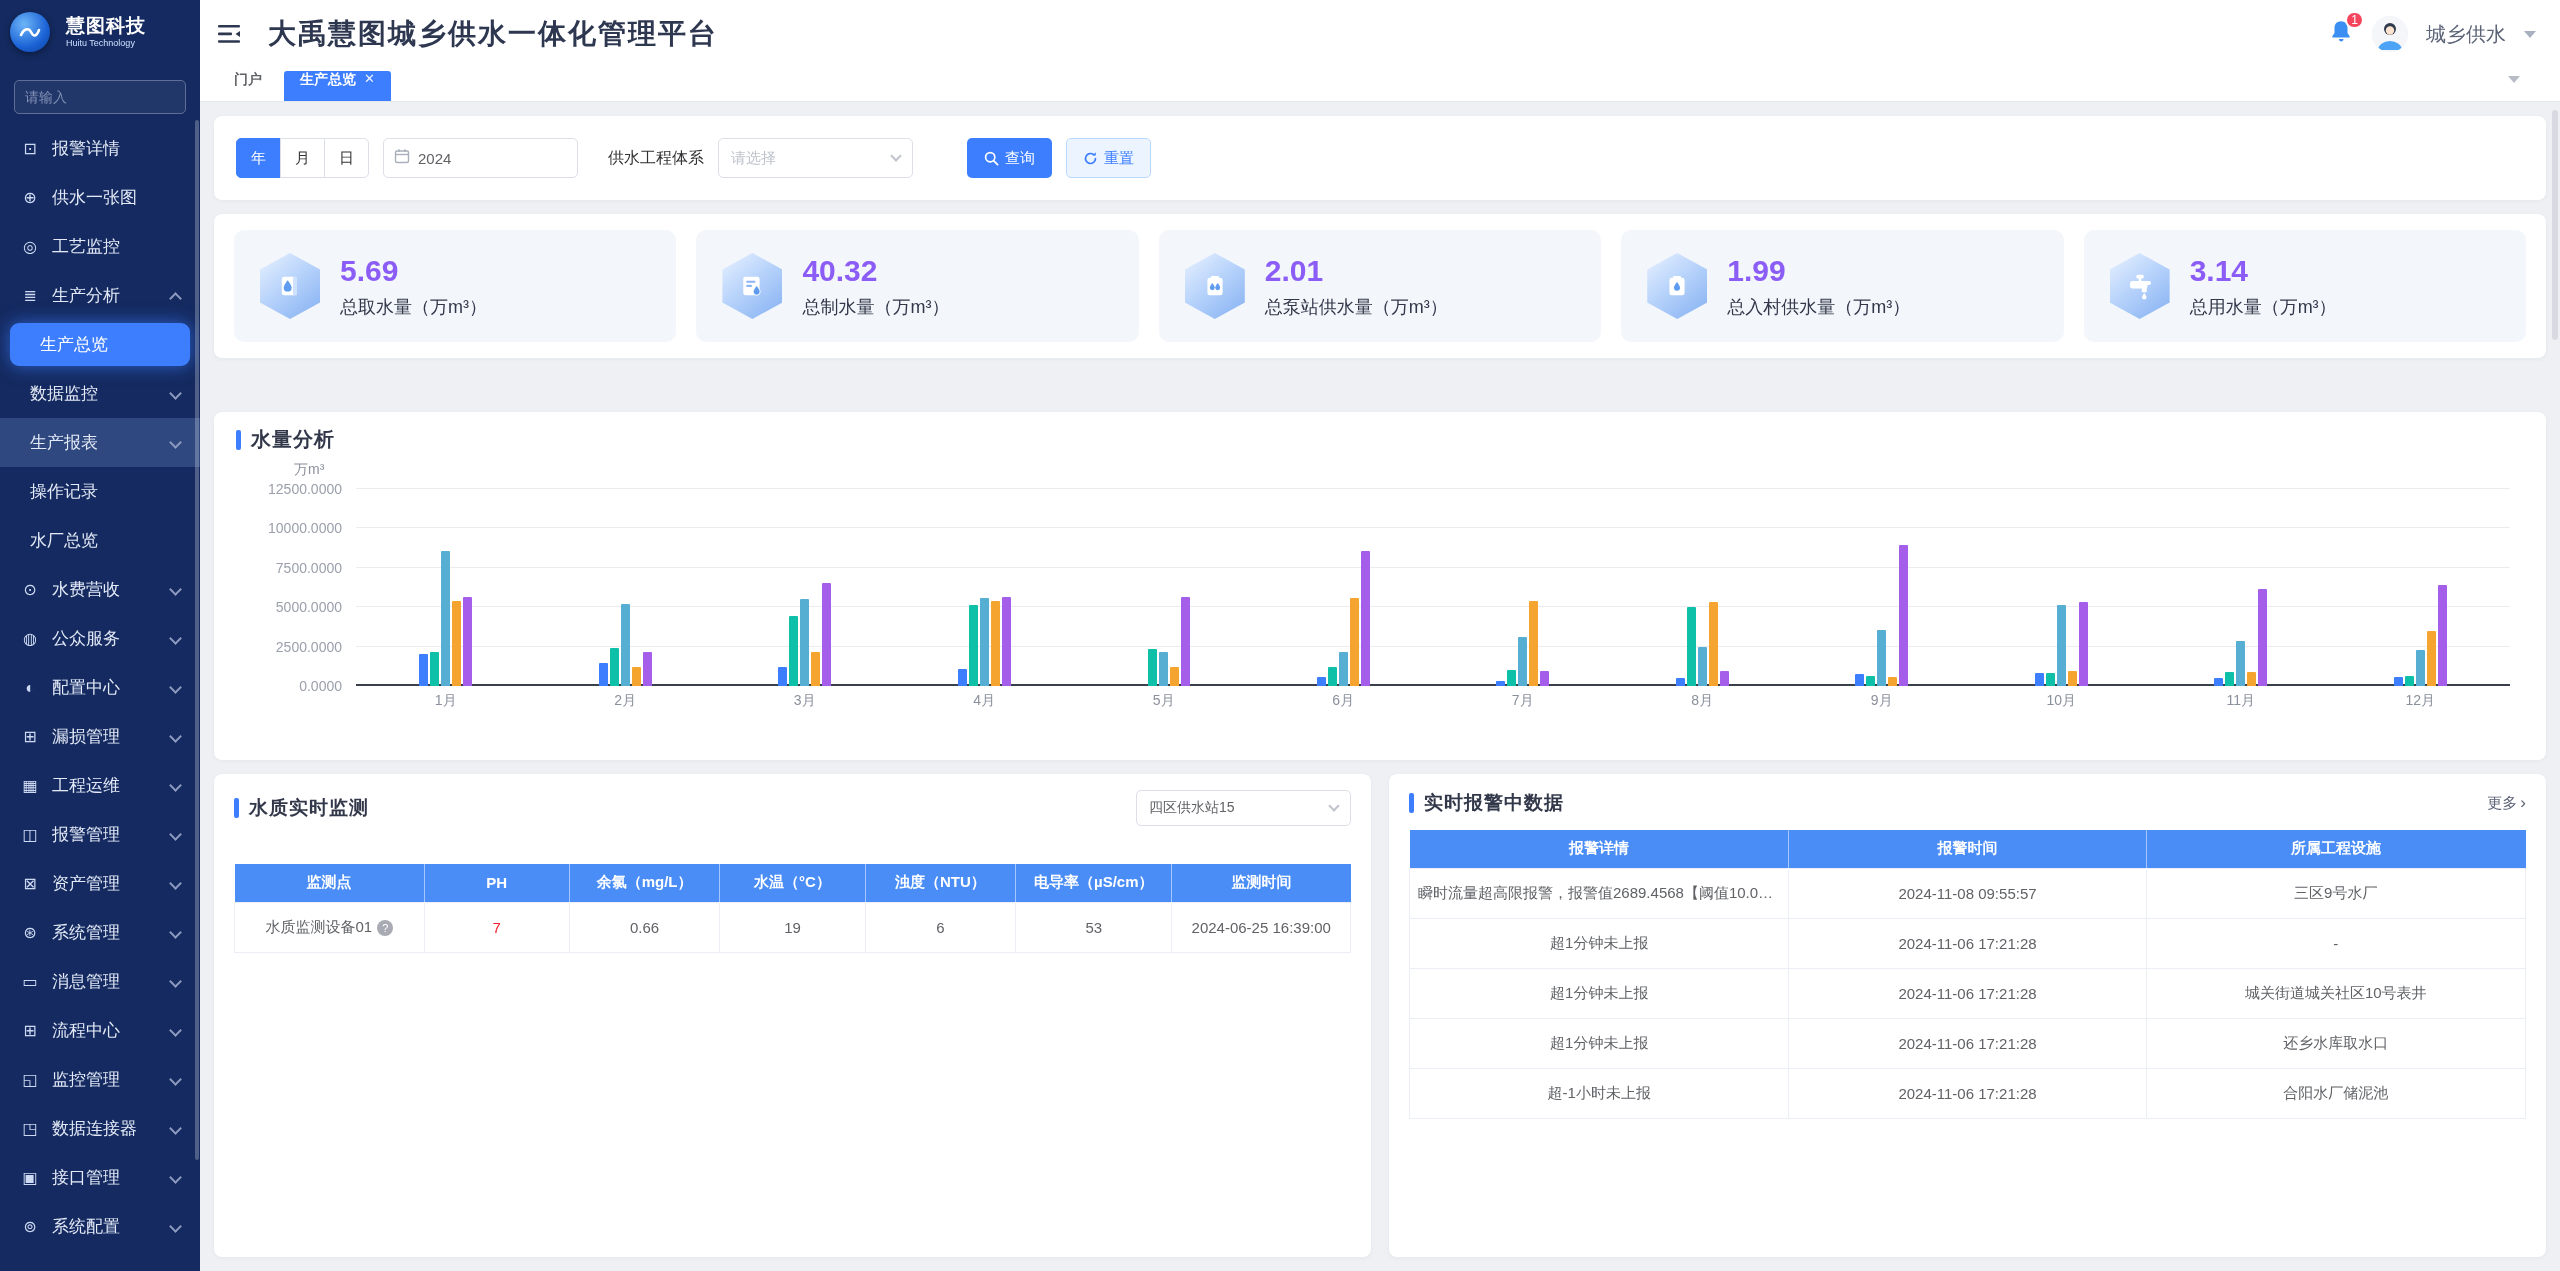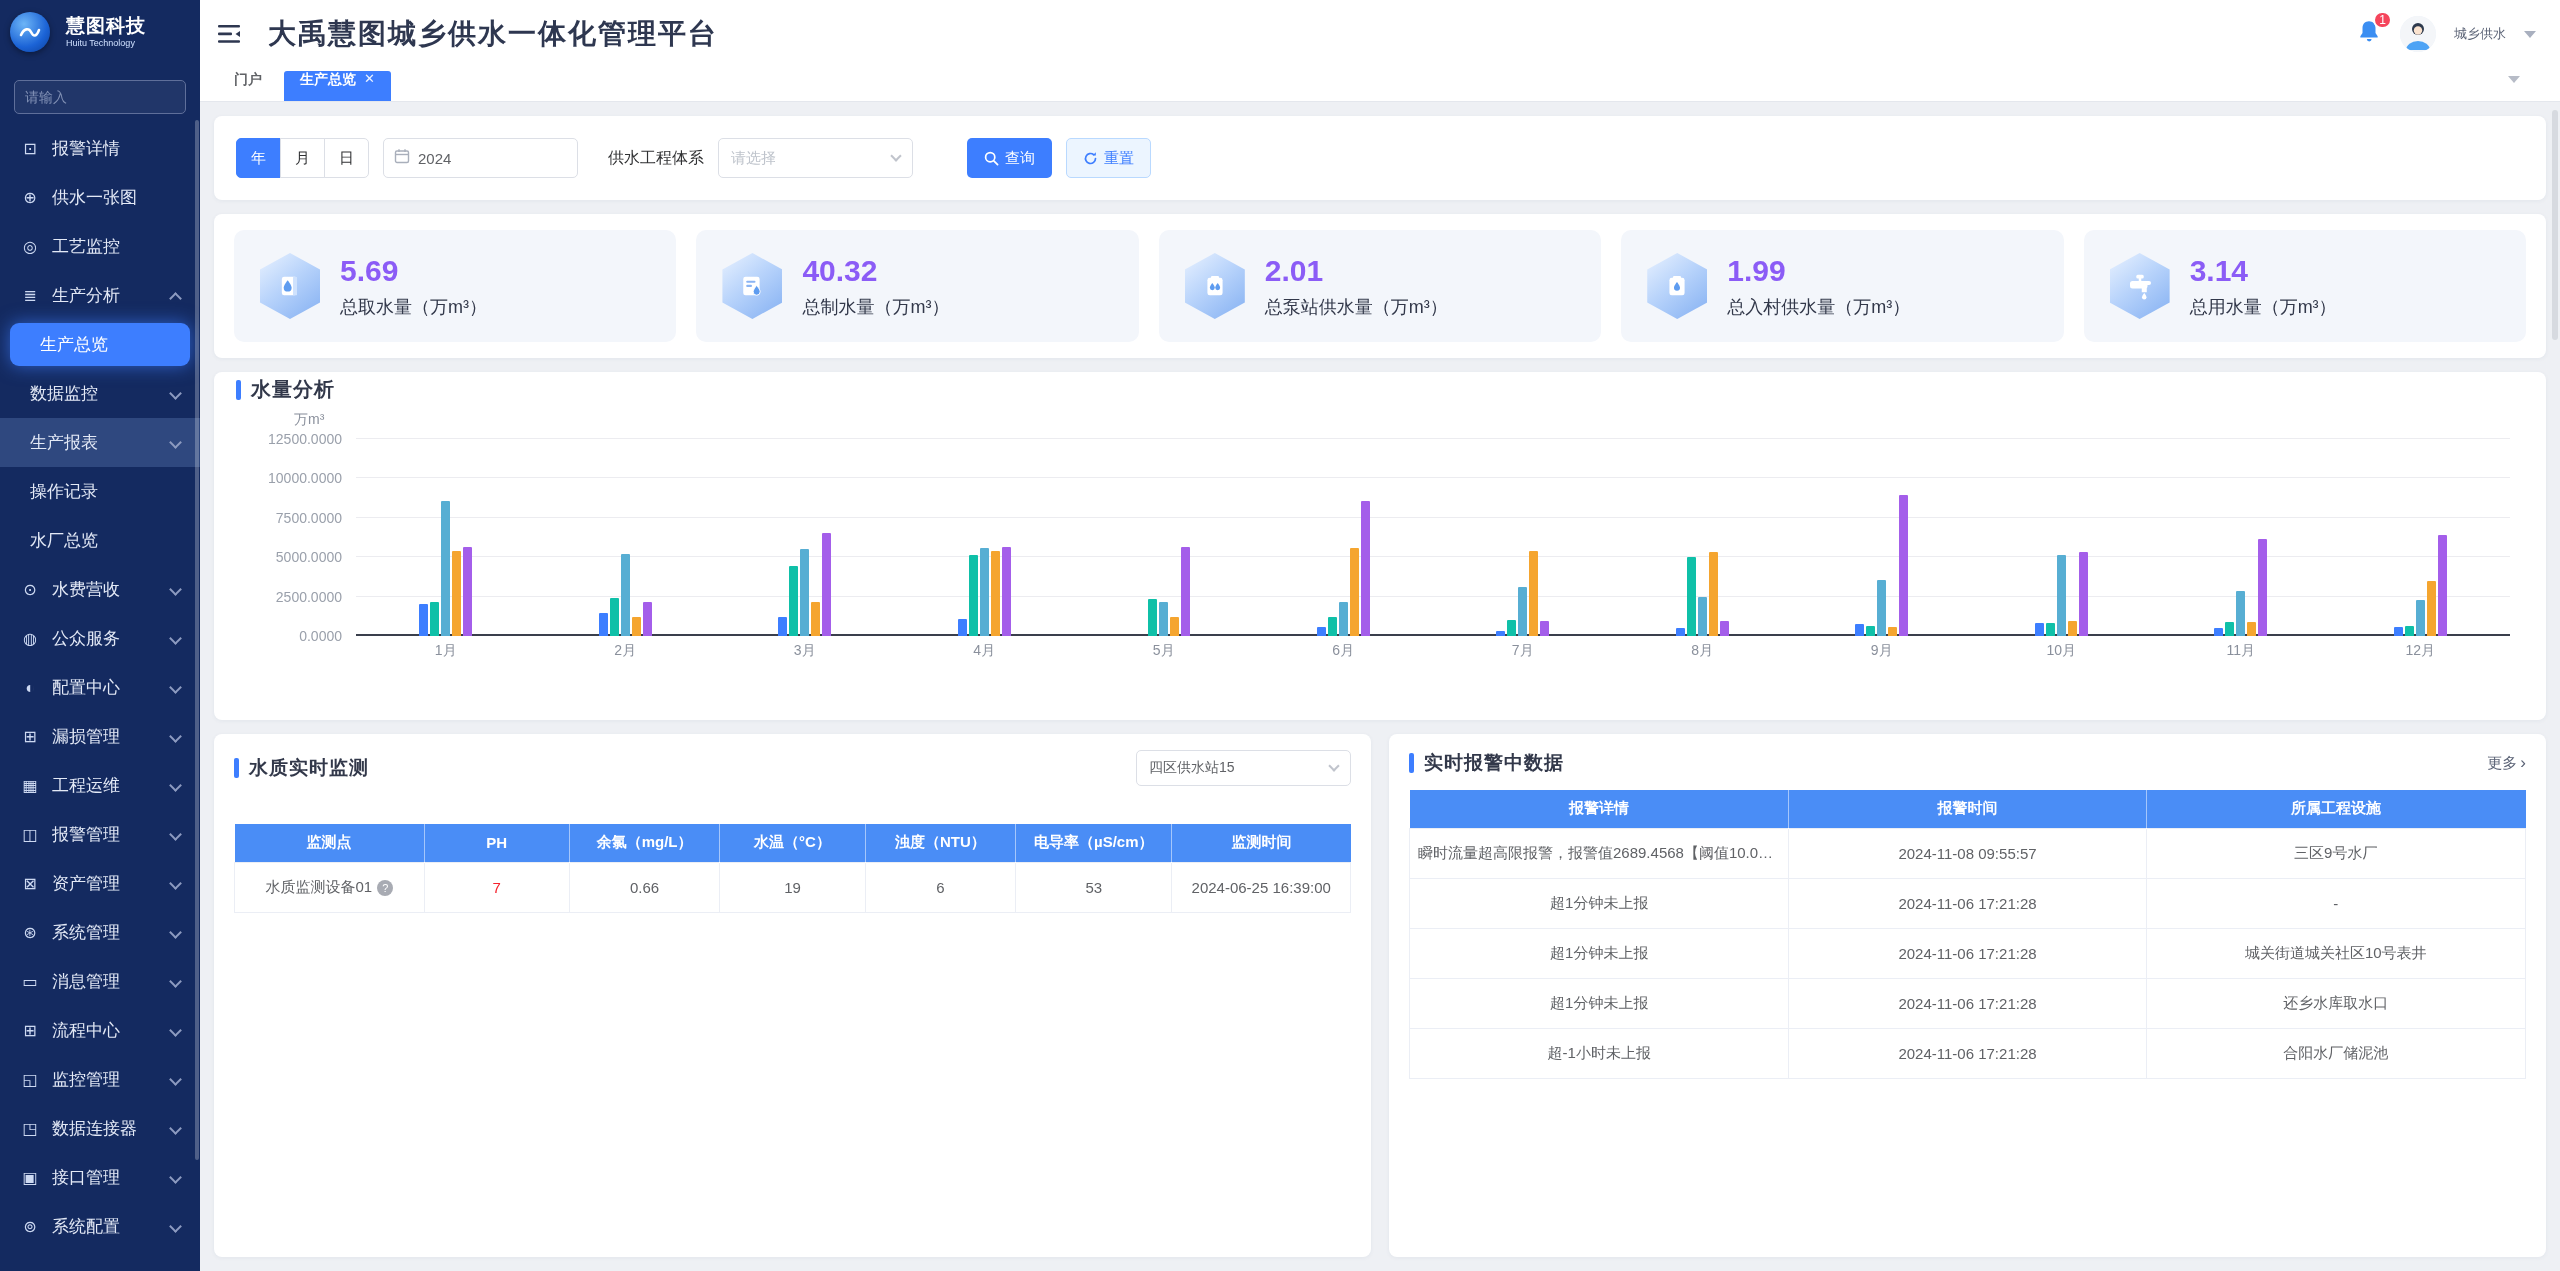--- a/index.html
+++ b/index.html
@@ -30,21 +30,21 @@
 
   
   .main { flex:1; display:flex; flex-direction:column; height:100%; overflow:hidden; }
   .topbar { height:64px; background:#fff; display:flex; align-items:center; padding:4px 24px 0 18px; box-shadow:0 1px 0 #e8eaf0; }
   .hamburger { width:24px; height:20px; margin-right:26px; cursor:pointer; }
   .page-title { font-size:28px; font-weight:700; color:#2e3750; letter-spacing:2px; flex:1; white-space:nowrap; }
   .top-right { display:flex; align-items:center; gap:18px; }
   .bell-wrap { position:relative; cursor:pointer; }
   .badge { position:absolute; top:-8px; right:-10px; min-width:18px; height:18px; border-radius:9px; background:#f5455c; color:#fff; font-size:12px; display:flex; align-items:center; justify-content:center; padding:0 4px; border:2px solid #fff; }
   .avatar { width:36px; height:36px; border-radius:50%; background:#eef3fa; overflow:hidden; position:relative; cursor:pointer; }
-  .user-name { font-size:13px; color:#5a6275; cursor:pointer; }
+  .user-name { font-size:20px; color:#5a6275; cursor:pointer; }
   .caret-down { width:0; height:0; border-left:6px solid transparent; border-right:6px solid transparent; border-top:7px solid #a9b0bf; cursor:pointer; }
 
   .tabbar { height:38px; background:#fff; border-bottom:1px solid #e4e7ed; display:flex; align-items:flex-end; padding:0 24px 0 18px; position:relative; }
   .tab { height:30px; display:flex; padding:0 16px; font-size:14px; color:#606266; cursor:pointer; border-radius:3px 3px 0 0; gap:8px;font-weight:bold; }
   .tab.active { background:#3d7eff; color:#fff; }
   .tab .x { font-size:13px; opacity:.9; }
   .tab-collapse { position:absolute; right:40px; top:12px; }
 
   .content { flex:1; overflow:hidden; padding:14px; display:flex; flex-direction:column; gap:14px; }
   .card { background:#fff; border-radius:8px; box-shadow:0 1px 4px rgba(40,60,110,.06); }
@@ -68,21 +68,21 @@
   .btn-plain { background:#ecf5ff; border-color:#b9d9ff; color:#3d7eff; }
 
   
   .stats-wrap { padding:16px 20px; display:flex; gap:20px; }
   .scard { flex:1; background:#f3f6fb; border-radius:10px; height:112px; display:flex; align-items:center; padding:0 26px; gap:20px; cursor:default; }
   .hex { width:60px; height:66px; clip-path:polygon(50% 0,100% 25%,100% 75%,50% 100%,0 75%,0 25%); background:linear-gradient(140deg,#e9f2ff 0%,#b9d4fb 45%,#84b0f2 100%); display:flex; align-items:center; justify-content:center; flex:none; }
   .snum { font-size:30px; font-weight:700; color:#8b5cf6; line-height:1.2; }
   .slabel { font-size:18px; color:#32384a; margin-top:6px; white-space:nowrap; }
 
   
-  .chart-card { padding:4px 22px 10px 22px; height:348px; position:relative; }
+  .chart-card { padding:14px 22px 10px 22px; height:348px; position:relative;margin-top:40px; }
   .card-title { display:flex; align-items:center; gap:10px; }
   .title-bar { width:5px; height:20px; background:#3d7eff; border-radius:2px; }
   .title-text { font-size:20px; font-weight:700; color:#32384a; letter-spacing:1px; }
   .legend { display:flex; gap:26px; margin:16px 0 6px 4px; }
   .leg-item { display:flex; align-items:center; gap:7px; font-size:15px; color:#3a3f4c; }
   .leg-swatch { width:14px; height:14px; border-radius:3px; }
   .chart-area { position:relative; height:244px; margin-top:2px; }
   .plot { position:absolute; left:120px; right:14px; top:34px; height:197px; }
   .gridline { position:absolute; left:0; right:0; height:1px; background:#ececf0; }
   .baseline { position:absolute; left:0; right:0; bottom:0; height:2px; background:#3a3f4c; }

